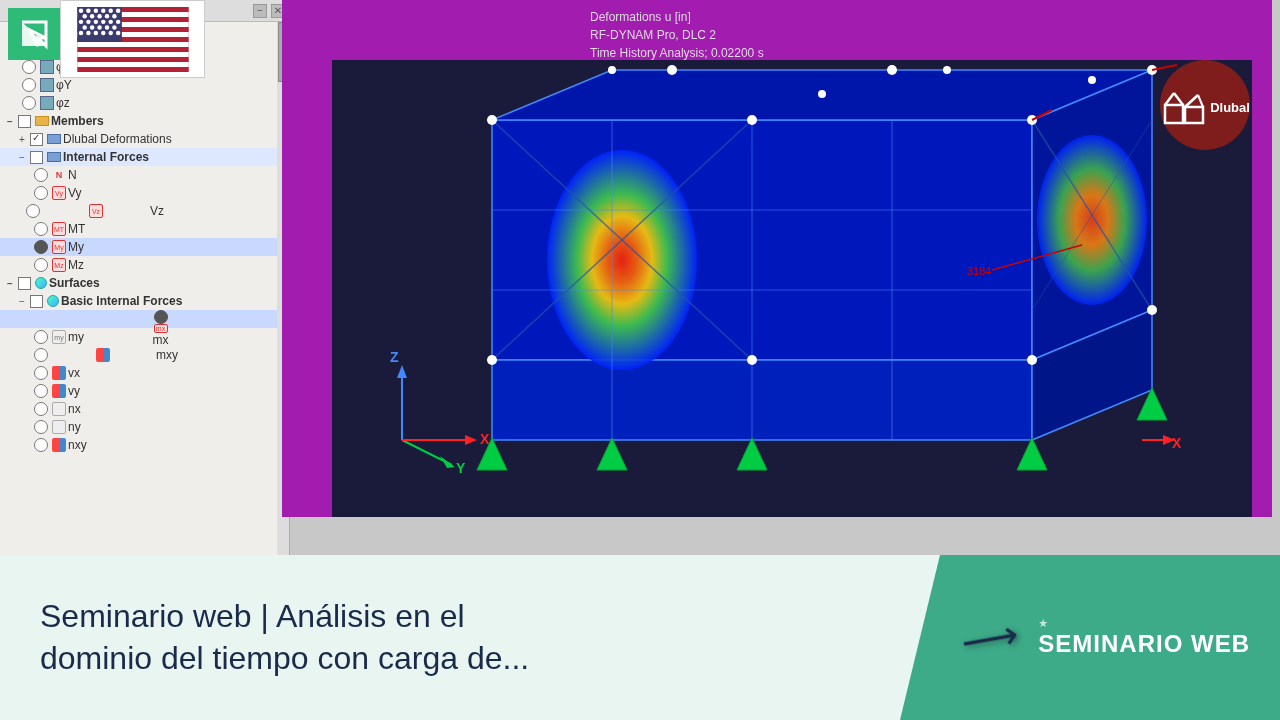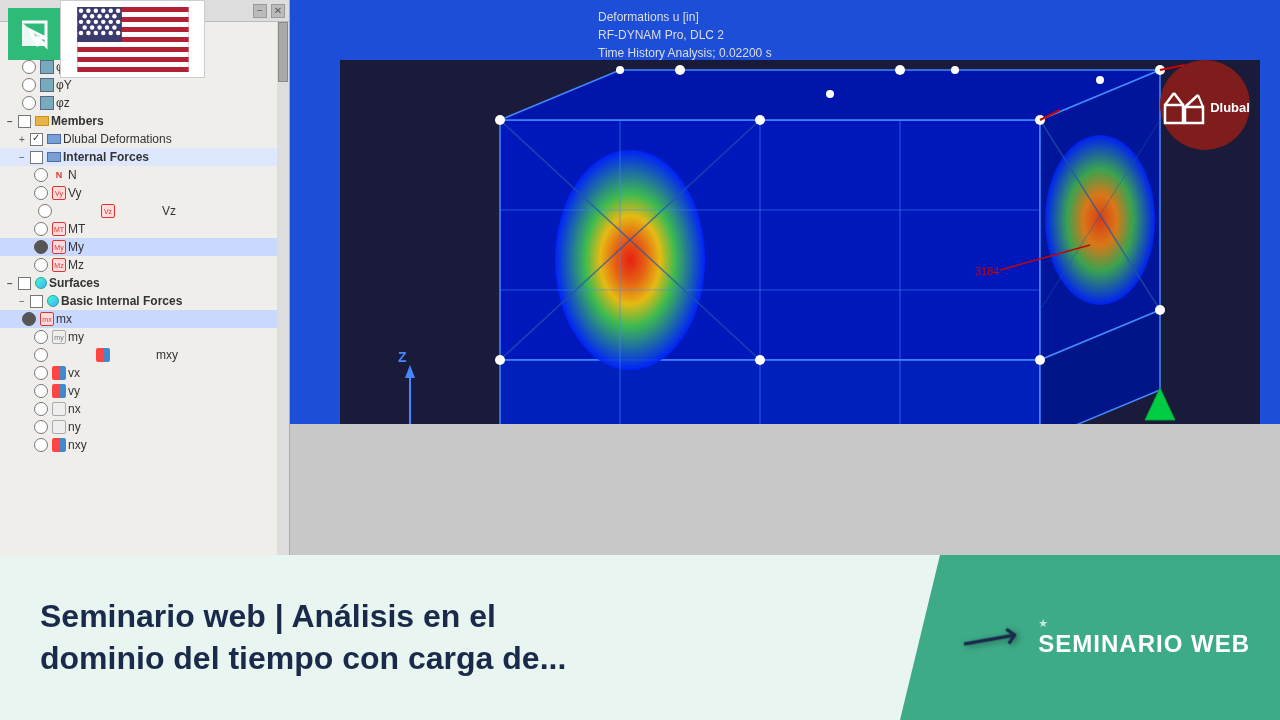--- a/index.html
+++ b/index.html
@@ -83,24 +83,24 @@
       cursor: default;
     }
     .tree-item .radio { width: 14px; height: 14px; border-radius: 50%; border: 1.5px solid #777; display: inline-block; margin: 0 2px; flex-shrink: 0; background: white; }
     .tree-item .radio.filled { background: #555; border-color: #555; }
     .tree-item .expand { width: 12px; height: 12px; display: inline-flex; align-items: center; justify-content: center; flex-shrink: 0; font-size: 10px; color: #555; }
     .tree-item .label { flex: 1; }
 
     
     #main-viewport {
       position: absolute;
-      top: 0; left: 290px;
+      top: 0; left: 282px;
       width: 990px;
-      height: 424px;
-      background: #1d4ed8;
+      height: 517px;
+      background: #a21caf;
       overflow: hidden;
     }
 
     
     #info-text {
       position: absolute;
       top: 8px; left: 308px;
       font-size: 12px;
       color: #ddd;
       line-height: 1.5;
@@ -132,21 +132,21 @@
     }
 
     #bottom-left {
       flex: 1;
       padding: 28px 40px;
       display: flex; flex-direction: column; justify-content: center;
     }
 
     #bottom-left .headline {
       font-size: 32px;
-      font-weight: bold;
+      font-weight: normal;
       color: #1a2a4a;
       line-height: 1.3;
     }
 
     #bottom-right {
       width: 380px;
       background: #3dab88;
       clip-path: polygon(40px 0%, 100% 0%, 100% 100%, 0% 100%);
       display: flex; align-items: center; justify-content: flex-end;
       padding-right: 30px;
@@ -300,21 +300,21 @@
       <span style="width:14px;height:14px;display:inline-flex;align-items:center;justify-content:center;font-size:9px;font-weight:bold;color:#d33;margin:0 2px;">N</span>
       <span class="label">N</span>
     </div>
 
     <div class="tree-item" style="padding-left:32px;">
       <span class="radio"></span>
       <span style="width:14px;height:14px;display:inline-flex;align-items:center;justify-content:center;font-size:7px;color:#d33;margin:0 2px;background:#fdd;border:1px solid #d33;border-radius:2px;">Vy</span>
       <span class="label">Vy</span>
     </div>
 
-    <div class="tree-item" style="padding-left:36px;gap:45px;">
+    <div class="tree-item" style="padding-left:24px;gap:45px;">
       <span class="radio"></span>
       <span style="width:14px;height:14px;display:inline-flex;align-items:center;justify-content:center;font-size:7px;color:#d33;margin:0 2px;background:#fdd;border:1px solid #d33;border-radius:2px;">Vz</span>
       <span class="label">Vz</span>
     </div>
 
     <div class="tree-item" style="padding-left:32px;">
       <span class="radio"></span>
       <span style="width:14px;height:14px;display:inline-flex;align-items:center;justify-content:center;font-size:7px;color:#d33;margin:0 2px;background:#fdd;border:1px solid #d33;border-radius:2px;">MT</span>
       <span class="label">MT</span>
     </div>
@@ -338,21 +338,21 @@
       <span class="label">Surfaces</span>
     </div>
 
     <div class="tree-item" style="padding-left:16px;">
       <span class="expand">−</span>
       <span style="width:13px;height:13px;border:1.5px solid #777;display:inline-block;margin:0 2px;background:white;"></span>
       <span style="width:12px;height:12px;background:linear-gradient(135deg,#4fc,#4af);border:1px solid #2a9;display:inline-block;margin:0 2px;border-radius:50%;"></span>
       <span class="label" style="font-weight:bold;">Basic Internal Forces</span>
     </div>
 
-    <div class="tree-item" style="padding-left:20px; background:#c8d8ff;">
+    <div class="tree-item" style="padding-left:32px; background:#c8d8ff;flex-direction:column;">
       <span class="radio filled"></span>
       <span style="width:14px;height:14px;display:inline-flex;align-items:center;justify-content:center;font-size:7px;color:#d33;margin:0 2px;background:#fdd;border:1px solid #d33;border-radius:2px;">mx</span>
       <span class="label">mx</span>
     </div>
 
     <div class="tree-item" style="padding-left:32px;">
       <span class="radio"></span>
       <span style="width:14px;height:14px;display:inline-flex;align-items:center;justify-content:center;font-size:7px;color:#777;margin:0 2px;background:#eee;border:1px solid #aaa;border-radius:2px;">my</span>
       <span class="label">my</span>
     </div>

